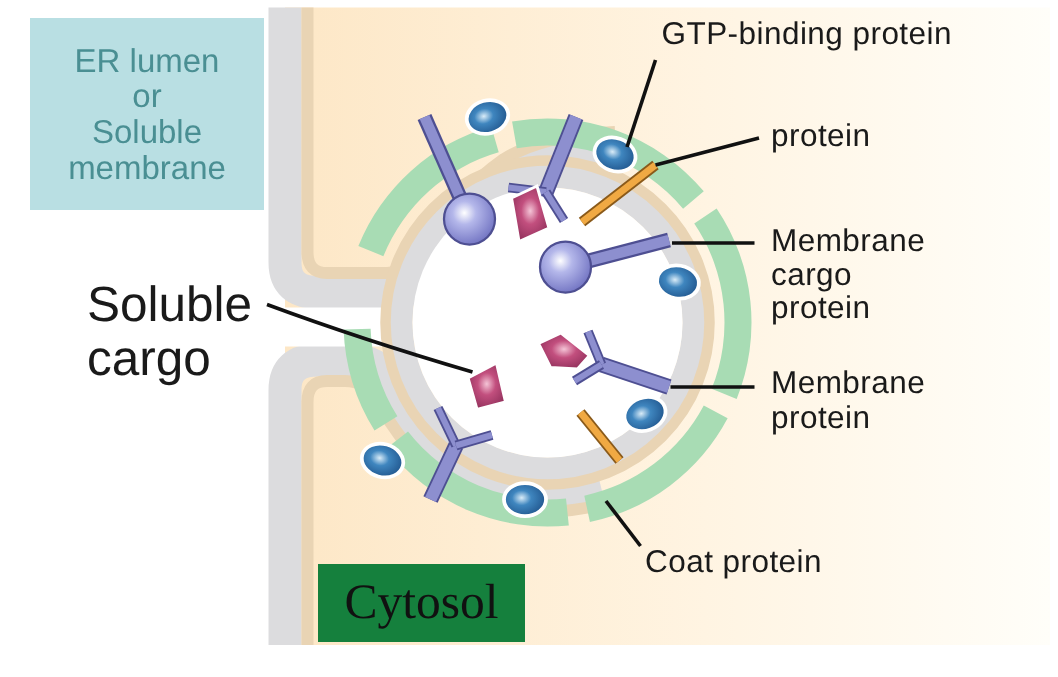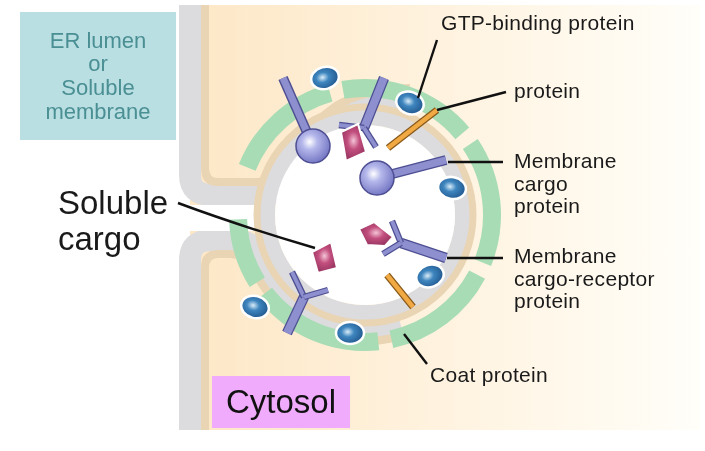--- a/index.html
+++ b/index.html
@@ -6,22 +6,22 @@
   body { width: 705px; height: 451px; position: relative; overflow: hidden;
          font-family: "Liberation Sans", sans-serif; }
   #stage { position: absolute; left: 0; top: 0; width: 705px; height: 451px; }
   .lbl { position: absolute; color: #1a1a1a; font-family: "Liberation Sans", sans-serif; line-height: 1.08; }
   .lbl-right { font-size: 21px; letter-spacing: 0.3px; }
   .lbl-left { font-size: 33px; }
   #lumen-box { position: absolute; left: 20px; top: 12px; width: 156px; height: 128px;
                background: #b9dfe3; color: #4a8f93; font-size: 22px; text-align: center;
                display: flex; align-items: center; justify-content: center; line-height: 1.07; }
   #cytosol-box { position: absolute; left: 212px; top: 376px; width: 138px; height: 52px;
-                 background: #f0abfc; color: #111; font-size: 33px;
-                 display: flex; align-items: center; justify-content: center; }
+                 background: #15803d; color: #111; font-size: 33px;
+                 display: flex; align-items: center; justify-content: center; font-family: Liberation Serif, serif; }
 </style>
 </head>
 <body>
 
 <div id="stage">
   <svg id="art" width="705" height="451" viewBox="0 0 705 451">
     <defs>
       <linearGradient id="cytoGrad" x1="0" y1="0" x2="1" y2="0">
         <stop offset="0" stop-color="#fde7c6"></stop>
         <stop offset="0.55" stop-color="#fff4e2"></stop>
@@ -136,21 +136,20 @@
   </div>
 
   <div class="lbl lbl-right" style="left:514px; top:150px;">
     <div>Membrane</div>
     <div>cargo</div>
     <div>protein</div>
   </div>
 
   <div class="lbl lbl-right" style="left:514px; top:245px;">
     <div>Membrane</div>
-    <div>cargo-receptor</div>
     <div>protein</div>
   </div>
 
   <div class="lbl lbl-right" style="left:430px; top:364px;">Coat protein</div>
 
   <div class="lbl lbl-left" style="left:58px; top:185px; width:120px;">
     <div>Soluble</div>
     <div>cargo</div>
   </div>
 </div>

